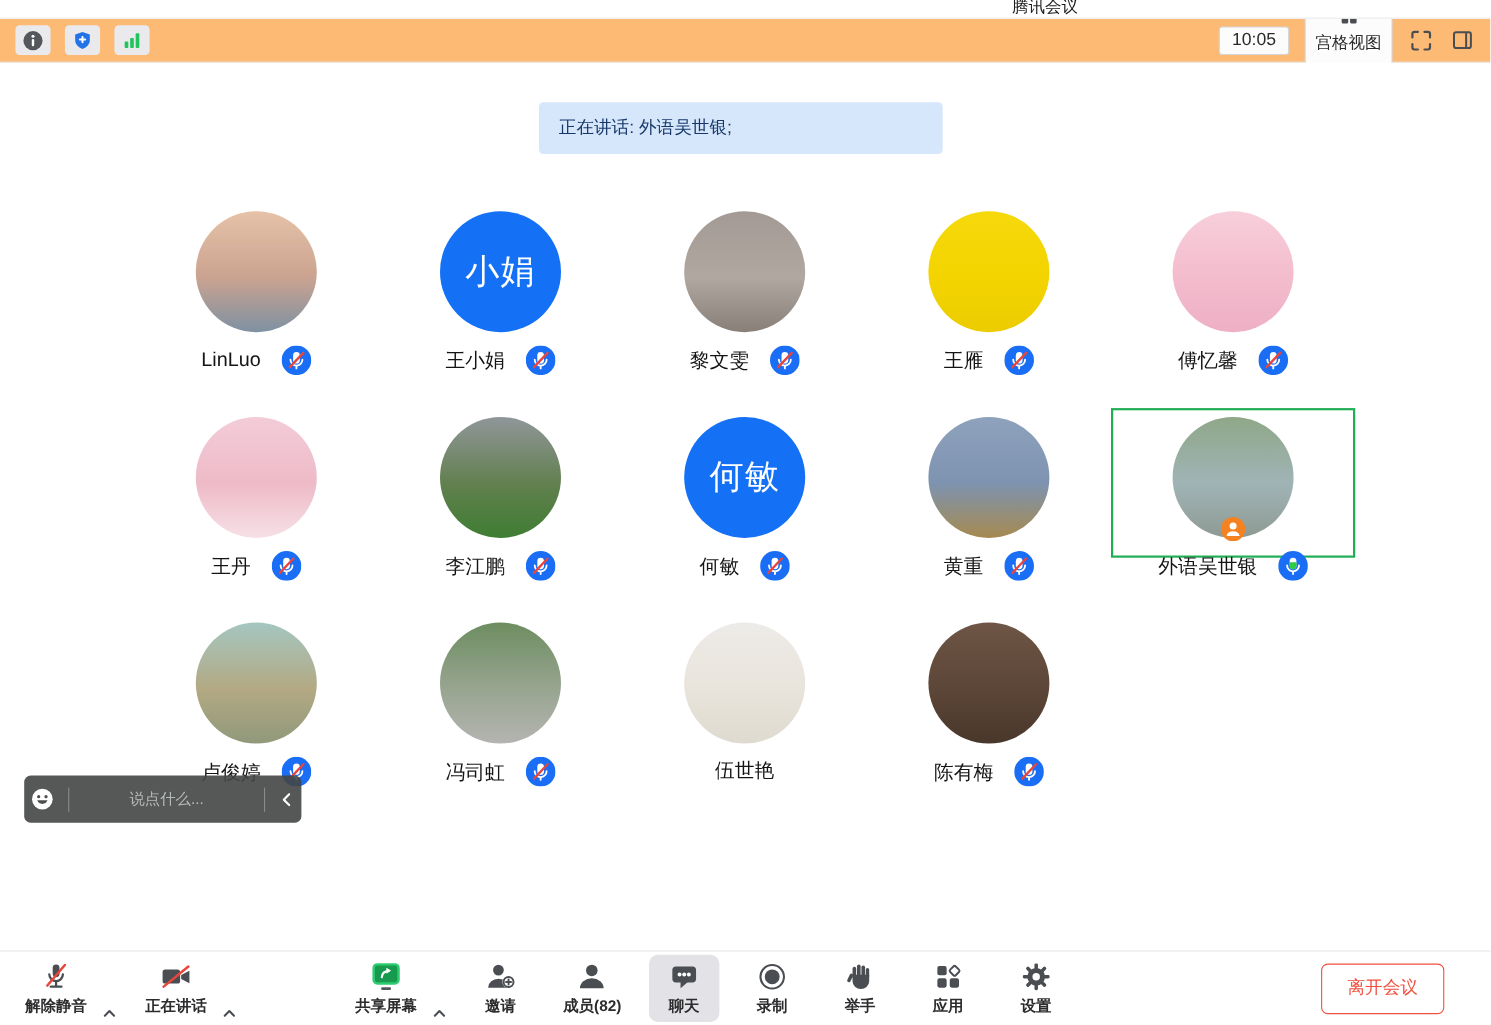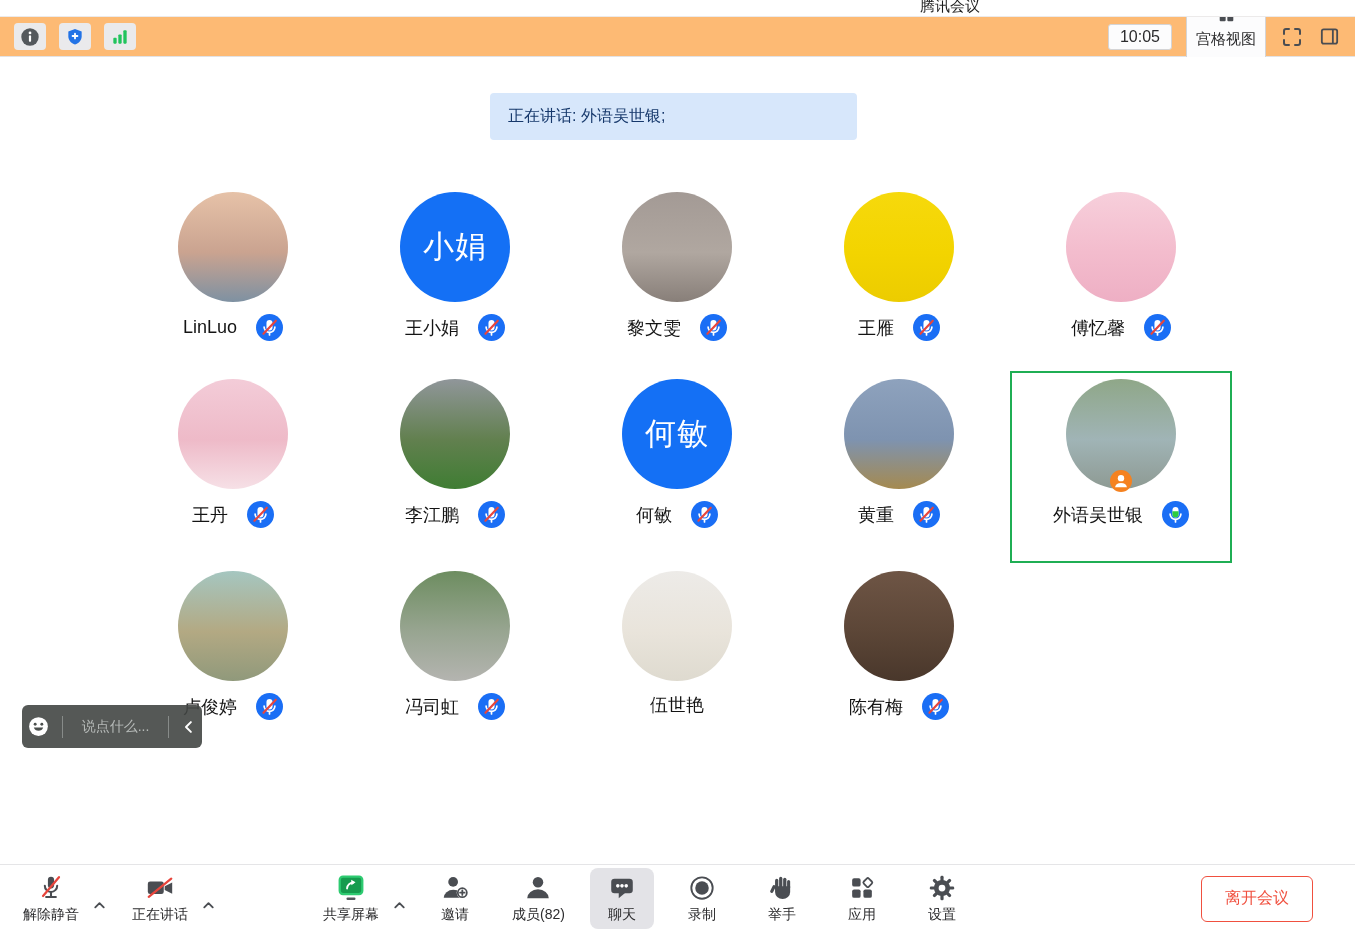--- a/index.html
+++ b/index.html
@@ -18,40 +18,40 @@
   .top-right{margin-left:auto;display:flex;align-items:center;gap:14px;}
   .time-box{border:1px solid #d4d4d6;background:#fcfcfd;border-radius:3px;padding:3px 11px;font-size:16px;color:#2b2b2d;}
   .view-box{border:1px solid #d4d4d6;background:#fcfcfd;border-radius:3px;padding:3px 9px;display:flex;align-items:center;gap:7px;font-size:15px;color:#2b2b2d;cursor:pointer;flex-direction:column;}
   .plain-icon-btn{display:flex;align-items:center;justify-content:center;cursor:pointer;}
   
   .stage{position:relative;height:807px;background:#fff;}
   .speak-banner{position:absolute;left:490px;top:36px;width:367px;height:47px;border-radius:4px;
     background:var(--banner-bg);color:var(--banner-text);font-size:16px;display:flex;align-items:center;padding-left:18px;box-sizing:border-box;}
   .grid{position:absolute;left:122px;top:127px;width:1110px;display:flex;flex-wrap:wrap;}
   .tile{width:222px;height:187px;box-sizing:border-box;display:flex;flex-direction:column;align-items:center;padding-top:8px;position:relative;cursor:pointer;}
-  .tile.speaking{border:2px solid var(--speak-green);padding-top:6px;height:192px;}
+  .tile.speaking{border:2px solid var(--speak-green);padding-top:6px;height:136px;}
   .avatar-wrap{position:relative;width:110px;height:110px;}
   .avatar{width:110px;height:110px;border-radius:50%;display:flex;align-items:center;justify-content:center;overflow:hidden;}
   .avatar .initials{color:#fff;font-size:31px;letter-spacing:1px;}
   .host-badge{position:absolute;left:50%;transform:translateX(-50%);bottom:-3px;width:22px;height:22px;}
   .name-row{margin-top:12px;display:flex;align-items:center;gap:19px;}
   .pname{font-size:18px;color:#141414;white-space:nowrap;}
   .mic-badge{width:27px;height:27px;display:flex;}
   
-  .chat-overlay{position:absolute;left:22px;top:648px;width:180px;height:43px;background:rgba(66,70,68,0.9);
+  .chat-overlay{position:absolute;left:22px;top:648px;width:252px;height:43px;background:rgba(66,70,68,0.9);
     border-radius:6px;display:flex;align-items:center;padding:0 4px;box-sizing:border-box;gap:11px;z-index:5;}
   .chat-divider{width:1px;height:22px;background:#85898 7;background:#878b89;}
   .chat-placeholder{flex:1;color:#b6bab8;font-size:14px;text-align:center;cursor:text;white-space:nowrap;overflow:hidden;}
   
   .bottombar{position:absolute;left:0;bottom:0;width:1355px;height:68px;background:#fff;border-top:1px solid #e5e5e7;
     display:flex;align-items:center;padding:0 14px;box-sizing:border-box;}
   .bb-item{display:flex;flex-direction:column;align-items:center;justify-content:center;gap:3px;padding:5px 9px;border-radius:8px;cursor:pointer;min-width:46px;}
   .bb-item.active{background:#e3e3e7;}
   .bb-label{font-size:14px;color:#2c2c2e;white-space:nowrap;}
-  .bb-group{display:flex;align-items:center;}
+  .bb-group{display:flex;align-items:flex-end;font-weight:bold;}
   .bb-caret{margin-top:14px;margin-left:4px;cursor:pointer;}
   .bb-gap{width:66px;}
   .bb-items{display:flex;align-items:center;gap:16px;}
   .bb-flex{flex:1;}
   .leave-btn{width:112px;height:46px;border:1px solid var(--danger-red);color:var(--danger-red);background:#fff;
     border-radius:6px;font-size:16px;cursor:pointer;font-family:inherit;margin-right:28px;}
   svg{display:block;}
 </style>
 </head>
 <body>

